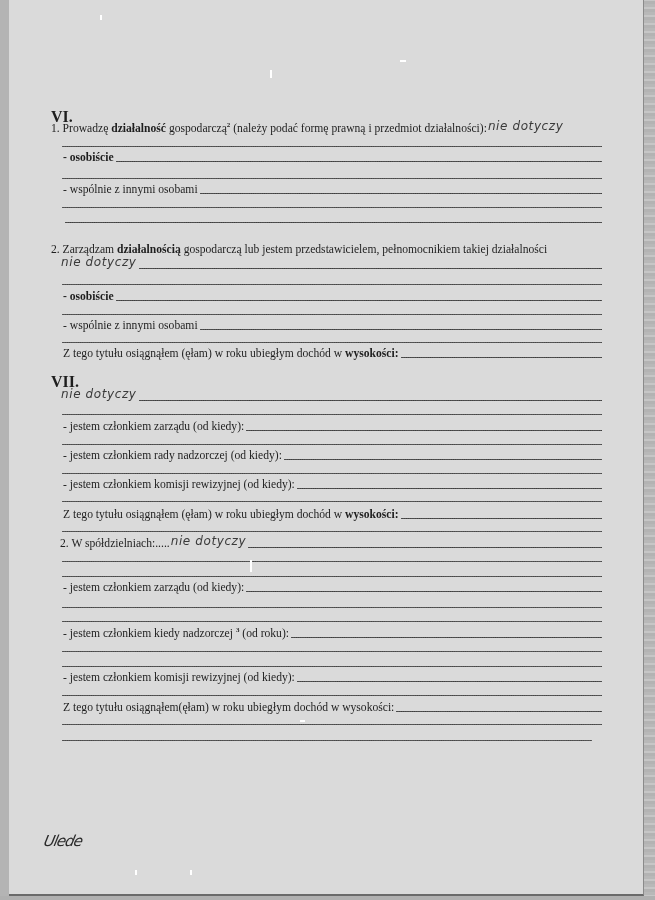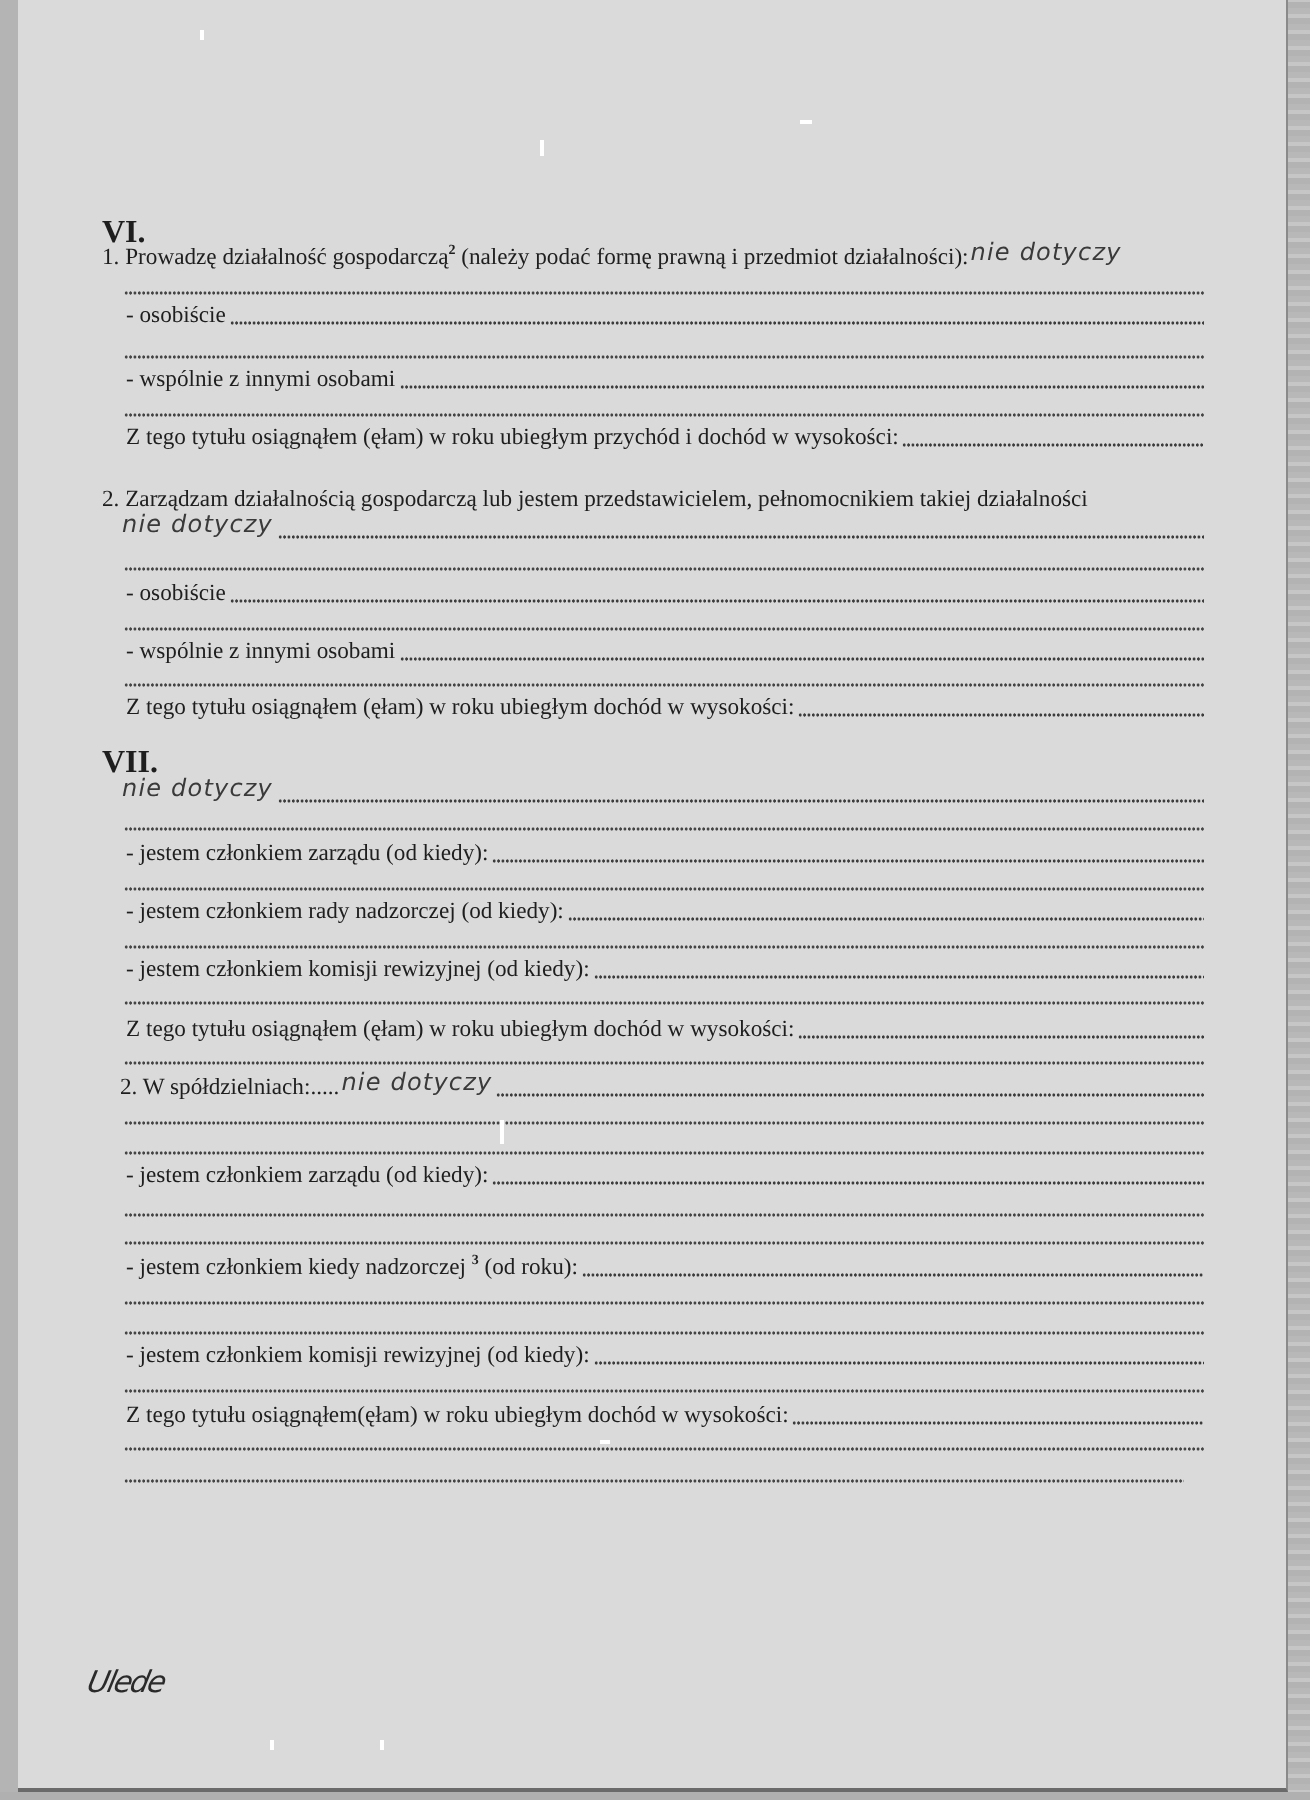--- a/index.html
+++ b/index.html
@@ -29,21 +29,21 @@
   .row .fill {
     flex: 1 1 auto; height: 3px; margin-left: 2px; margin-bottom: 2px;
     background-image: radial-gradient(circle, #3c3c3c 0.7px, transparent 0.9px);
     background-size: 2.2px 3px; background-repeat: repeat-x;
   }
   .dots {
     position: absolute; left: 62px; width: 540px; height: 3px;
     background-image: radial-gradient(circle, #444 0.7px, transparent 0.9px);
     background-size: 2.2px 3px; background-repeat: repeat-x;
   }
-  b { font-weight: normal; }
+  b { font-weight: bold; }
   .heading { position: absolute; left: 51px; font-size: 16px; font-weight: bold; }
   .hw {
     font-family: "DejaVu Sans", sans-serif; font-style: italic; font-weight: 300;
     color: #3a3a3a; font-size: 12px; letter-spacing: 0.6px;
     position: relative; top: -3px; flex: 0 0 auto; margin-left: 1px;
   }
   .sup { font-size: 7px; vertical-align: super; font-weight: bold; }
   .signature {
     position: absolute; left: 44px; top: 832px; font-family: "DejaVu Sans", sans-serif;
     font-style: italic; font-size: 15px; color: #2a2a2a; letter-spacing: -1px;
@@ -71,21 +71,20 @@
   <b class="txt">- osobiście</b>
     <span class="fill"></span>
 </div>
 <div class="dots" style="top:177px"></div>
 <div class="row indent" style="top:183px">
   <span class="txt">- wspólnie z innymi osobami</span>
     <span class="fill"></span>
 </div>
 <div class="dots" style="top:206px"></div>
 <div class="row indent" style="top:212px">
-  <span class="txt"><span>Z tego tytułu osiągnąłem (ęłam) w roku ubiegłym przychód i dochód w </span><b>wysokości:</b></span>
     <span class="fill"></span>
 </div>
 
 <div class="row" style="left:51px;width:560px;top:243px">
   <span class="txt"><span>2. Zarządzam </span><b>działalnością</b><span> gospodarczą lub jestem przedstawicielem, pełnomocnikiem takiej działalności</span></span>
 </div>
 <div class="row" style="top:258px">
   <span class="hw">nie dotyczy</span>
     <span class="fill"></span>
 </div>

